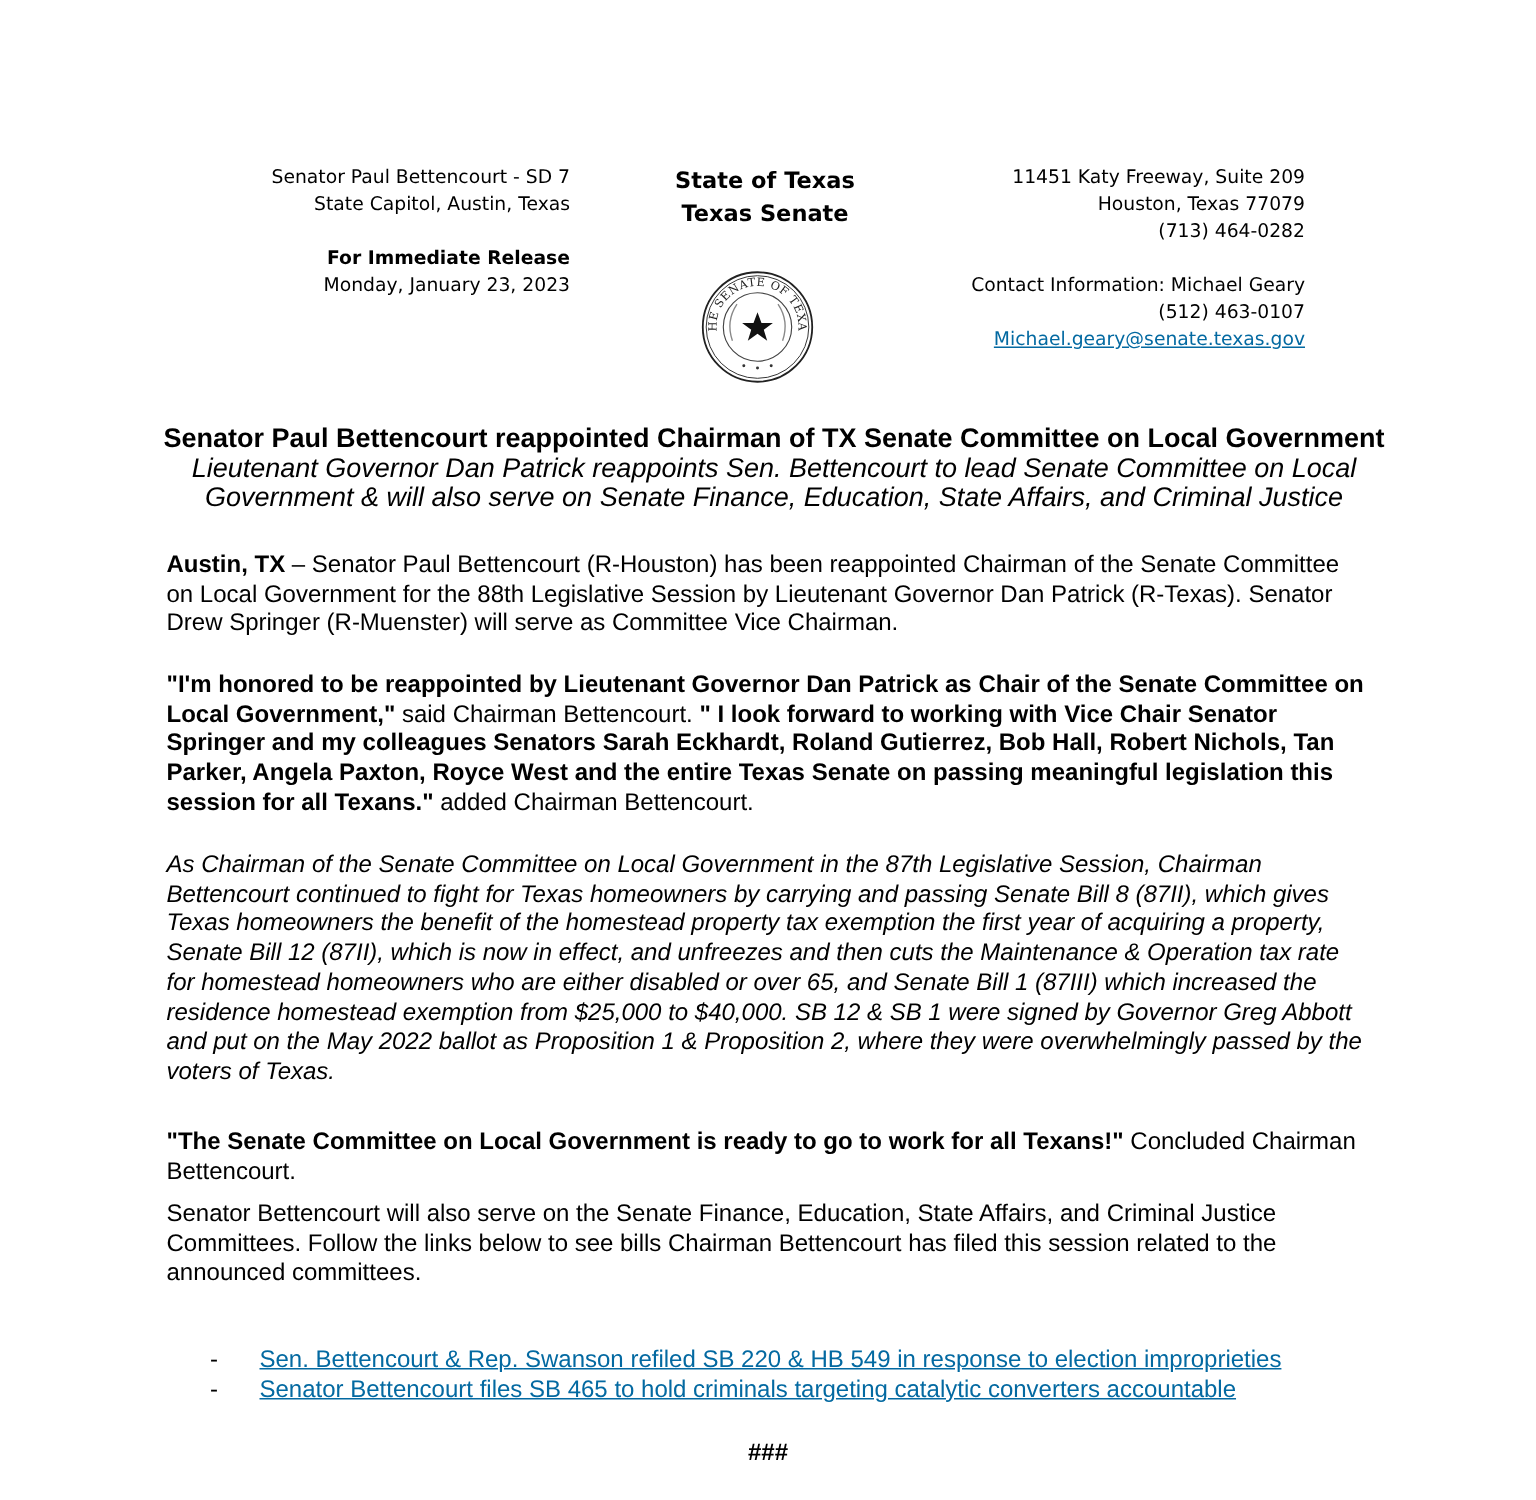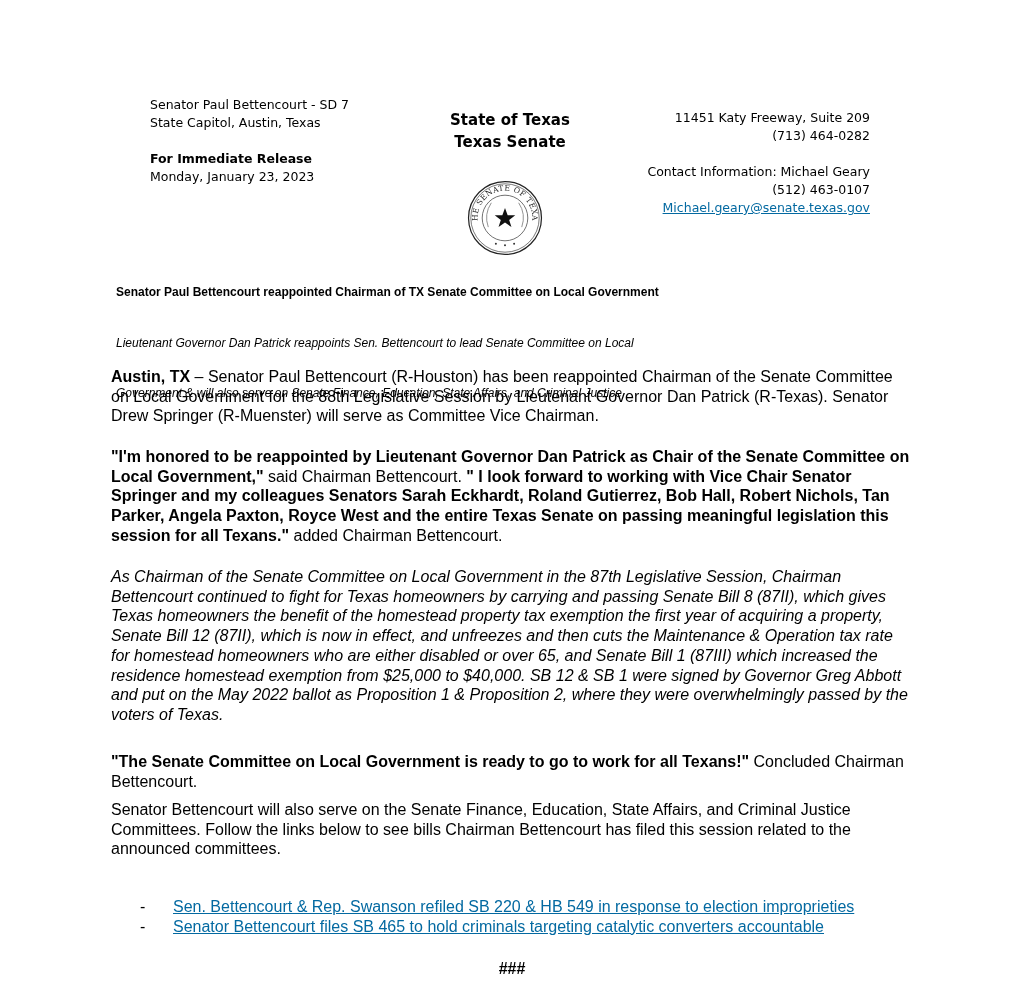--- a/index.html
+++ b/index.html
@@ -1,28 +1,28 @@
 <!DOCTYPE html>
 <html><head>
 <meta charset="utf-8">
 <style>
   html, body { margin:0; padding:0; background:#ffffff; }
   body { width:1024px; height:1000px; position:relative; overflow:hidden; color:#000; }
   .cal { font-family: "DejaVu Sans", sans-serif; font-size:12.5px; line-height:18px; }
   .arial { font-family: "Liberation Sans", sans-serif; }
-  .hdr-left { position:absolute; left:150px; top:96px; width:230px; text-align:left; }
+  .hdr-left { position:absolute; left:150px; top:109px; width:230px; text-align:right; }
   .hdr-center { position:absolute; left:420px; top:109px; width:180px; text-align:center; }
   .hdr-center .t { font-weight:bold; font-size:15px; line-height:22px; }
   .hdr-right { position:absolute; left:620px; top:109px; width:250px; text-align:right; }
   .gap { height:18px; }
   .bold { font-weight:bold; }
   a { color:#0369a1; text-decoration:underline; }
   .seal { position:absolute; left:467px; top:180px; width:76px; height:76px; }
-  .title-block { position:absolute; left:116px; top:283px; width:824px; text-align:left; font-size:12px; line-height:19.5px; }
-  .title-block .sub { font-style:italic;margin-top:31px; }
+  .title-block { position:absolute; left:104px; top:283px; width:824px; text-align:center; font-size:18px; line-height:19.5px; }
+  .title-block .sub { font-style:italic; }
   .body { position:absolute; left:111px; width:800px; font-size:16px; line-height:19.7px; }
   .p1 { top:367px; }
   .p2 { top:447px; }
   .p3 { top:567px;font-style:italic; }
   .p4 { top:752px; }
   .p5 { top:800px; }
   .links { position:absolute; left:140px; top:897px; width:780px; font-size:16px; line-height:19.7px; }
   .links .li { display:flex; }
   .links .dash { width:33px; }
   .end { position:absolute; left:0; width:1024px; top:960px; text-align:center; font-size:16px; font-weight:bold; }
@@ -56,20 +56,21 @@
   <path d="M28 62 Q22 45 32 30" fill="none" stroke="#888" stroke-width="1.2"></path>
   <path d="M72 62 Q78 45 68 30" fill="none" stroke="#888" stroke-width="1.2"></path>
   <polygon points="50,37 53.5,46.5 63.5,46.5 55.5,52.5 58.5,62 50,56 41.5,62 44.5,52.5 36.5,46.5 46.5,46.5" fill="#111"></polygon>
   <circle cx="38" cy="84" r="1.3" fill="#333"></circle>
     <circle cx="50" cy="86" r="1.3" fill="#333"></circle>
     <circle cx="62" cy="84" r="1.3" fill="#333"></circle>
 </svg>
 
 <div class="hdr-right cal">
   <div>11451 Katy Freeway, Suite 209</div>
+  <div>Houston, Texas 77079</div>
   <div>(713) 464-0282</div>
   <div class="gap"></div>
   <div>Contact Information: Michael Geary</div>
   <div>(512) 463-0107</div>
   <div><a>Michael.geary@senate.texas.gov</a></div>
 </div>
 
 <div class="title-block arial">
   <div class="bold">Senator Paul Bettencourt reappointed Chairman of TX Senate Committee on Local Government</div>
   <div class="sub">Lieutenant Governor Dan Patrick reappoints Sen. Bettencourt to lead Senate Committee on Local</div>

